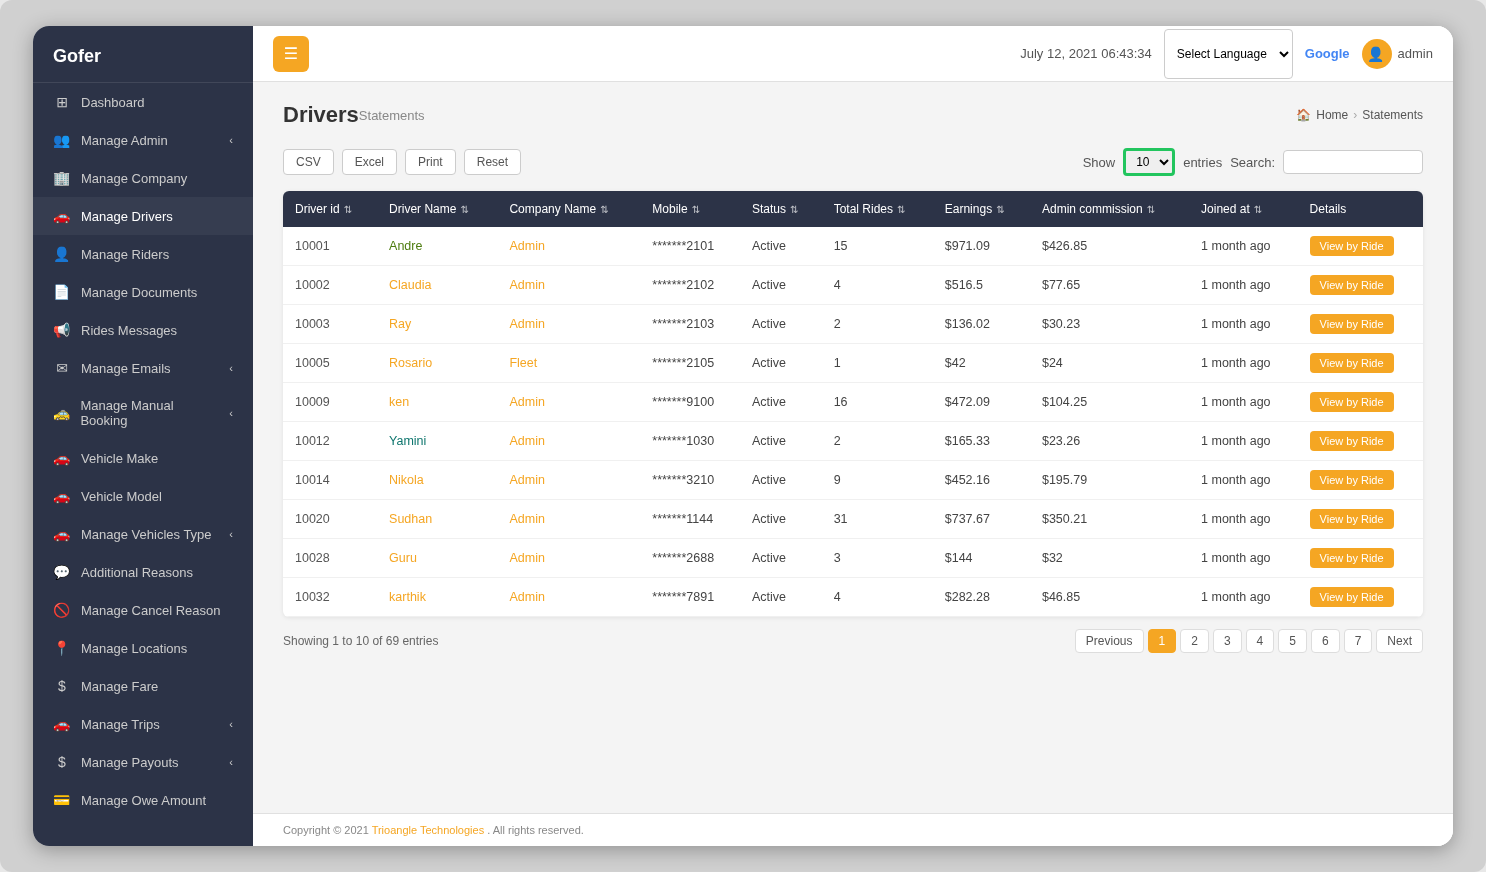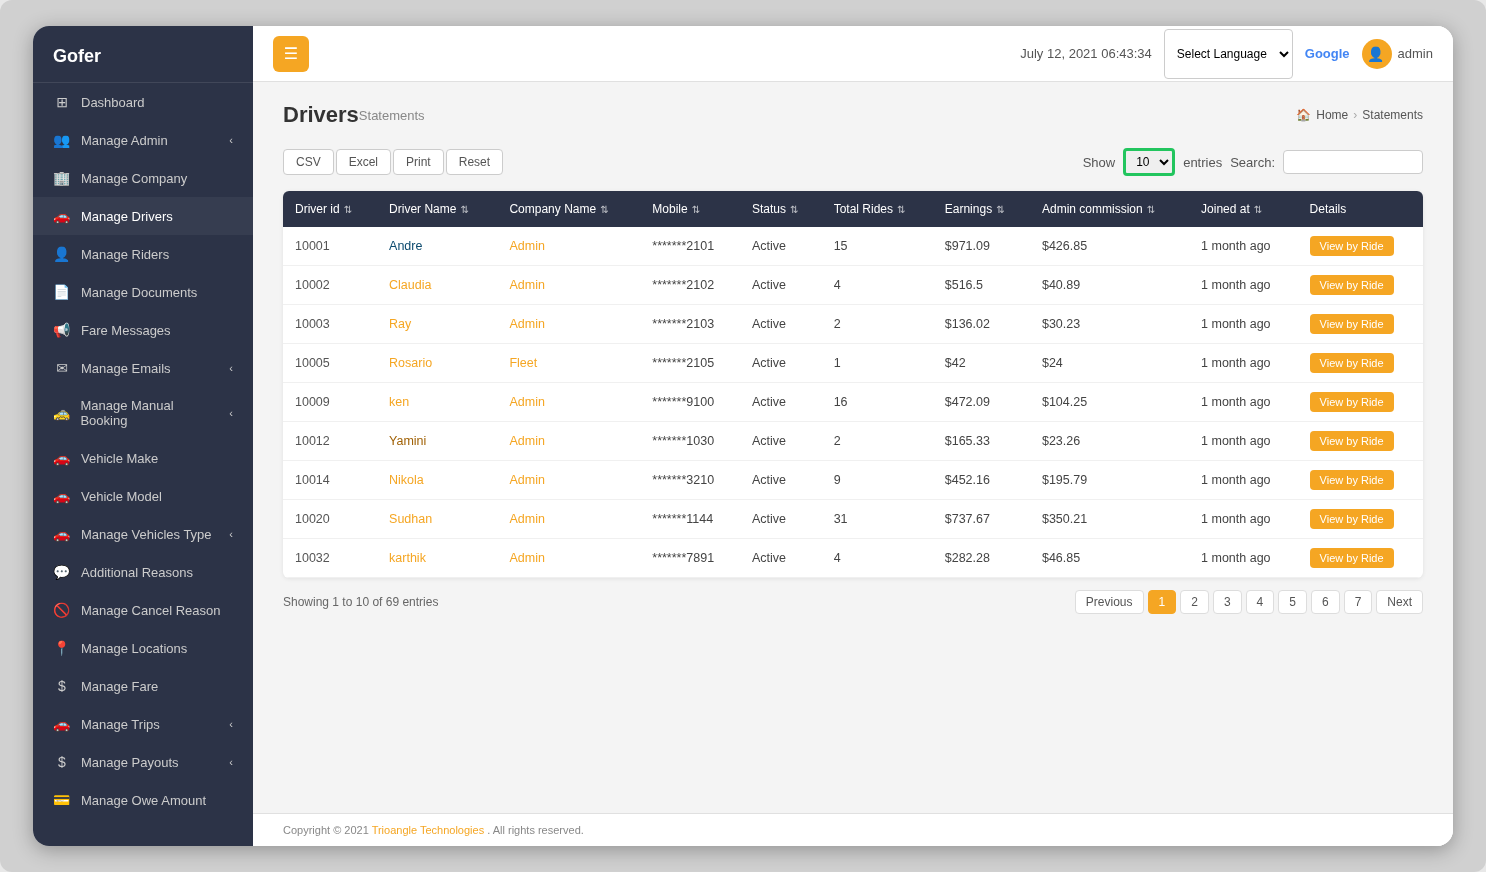--- a/index.html
+++ b/index.html
@@ -179,21 +179,21 @@
     .breadcrumb .current { color: #555; }
 
     
     .table-controls {
       display: flex;
       align-items: center;
       justify-content: space-between;
       margin-bottom: 15px;
     }
 
-    .btn-group { display: flex; gap: 2px; }
+    .btn-group { display: flex; gap: 8px; }
 
     .btn {
       padding: 5px 12px;
       border: 1px solid #ccc;
       border-radius: 4px;
       background: #fff;
       font-size: 12px;
       cursor: pointer;
       color: #555;
     }
@@ -361,21 +361,21 @@
     <span>Manage Riders</span>
 
   </div>
           <div class="sidebar-item">
     <span class="icon">📄</span>
     <span>Manage Documents</span>
 
   </div>
           <div class="sidebar-item">
     <span class="icon">📢</span>
-    <span>Fare Messages</span>
+    <span>Rides Messages</span>
 
   </div>
           <div class="sidebar-item">
     <span class="icon">✉</span>
     <span>Manage Emails</span>
     <span class="arrow">‹</span>
   </div>
           <div class="sidebar-item">
     <span class="icon">🚕</span>
     <span>Manage Manual Booking</span>
@@ -502,39 +502,39 @@
                   <th>Total Rides<span class="sort-icon">⇅</span></th>
                   <th>Earnings<span class="sort-icon">⇅</span></th>
                   <th>Admin commission<span class="sort-icon">⇅</span></th>
                   <th>Joined at<span class="sort-icon">⇅</span></th>
                   <th>Details</th>
                 </tr>
             </thead>
             <tbody id="table-body">
                 <tr>
     <td class="driver-id">10001</td>
-    <td class="driver-name"><a href="#" style="color:#0c4a6e;text-decoration:none;margin-top:34px;">Andre</a></td>
+    <td class="driver-name"><a href="#" style="color:#4d7c0f;text-decoration:none;margin-top:34px;">Andre</a></td>
     <td class="company-name"><a href="#" style="color:#f5a623;text-decoration:none;">Admin</a></td>
     <td>*******2101</td>
     <td>Active</td>
     <td>15</td>
     <td>$971.09</td>
     <td>$426.85</td>
     <td>1 month ago</td>
     <td><button class="view-btn">View by Ride</button></td>
   </tr>
                 <tr>
     <td class="driver-id">10002</td>
     <td class="driver-name"><a href="#" style="color:#f5a623;text-decoration:none;">Claudia</a></td>
     <td class="company-name"><a href="#" style="color:#f5a623;text-decoration:none;">Admin</a></td>
     <td>*******2102</td>
     <td>Active</td>
     <td>4</td>
     <td>$516.5</td>
-    <td>$40.89</td>
+    <td>$77.65</td>
     <td>1 month ago</td>
     <td><button class="view-btn">View by Ride</button></td>
   </tr>
                 <tr>
     <td class="driver-id">10003</td>
     <td class="driver-name"><a href="#" style="color:#f5a623;text-decoration:none;">Ray</a></td>
     <td class="company-name"><a href="#" style="color:#f5a623;text-decoration:none;">Admin</a></td>
     <td>*******2103</td>
     <td>Active</td>
     <td>2</td>
@@ -562,21 +562,21 @@
     <td>*******9100</td>
     <td>Active</td>
     <td>16</td>
     <td>$472.09</td>
     <td>$104.25</td>
     <td>1 month ago</td>
     <td><button class="view-btn">View by Ride</button></td>
   </tr>
                 <tr>
     <td class="driver-id">10012</td>
-    <td class="driver-name"><a href="#" style="color:#a16207;text-decoration:none;">Yamini</a></td>
+    <td class="driver-name"><a href="#" style="color:#0f766e;text-decoration:none;">Yamini</a></td>
     <td class="company-name"><a href="#" style="color:#f5a623;text-decoration:none;">Admin</a></td>
     <td>*******1030</td>
     <td>Active</td>
     <td>2</td>
     <td>$165.33</td>
     <td>$23.26</td>
     <td>1 month ago</td>
     <td><button class="view-btn">View by Ride</button></td>
   </tr>
                 <tr>
@@ -593,20 +593,32 @@
   </tr>
                 <tr>
     <td class="driver-id">10020</td>
     <td class="driver-name">Sudhan</td>
     <td class="company-name"><a href="#" style="color:#f5a623;text-decoration:none;">Admin</a></td>
     <td>*******1144</td>
     <td>Active</td>
     <td>31</td>
     <td>$737.67</td>
     <td>$350.21</td>
+    <td>1 month ago</td>
+    <td><button class="view-btn">View by Ride</button></td>
+  </tr>
+                <tr>
+    <td class="driver-id">10028</td>
+    <td class="driver-name"><a href="#" style="color:#f5a623;text-decoration:none;">Guru</a></td>
+    <td class="company-name"><a href="#" style="color:#f5a623;text-decoration:none;">Admin</a></td>
+    <td>*******2688</td>
+    <td>Active</td>
+    <td>3</td>
+    <td>$144</td>
+    <td>$32</td>
     <td>1 month ago</td>
     <td><button class="view-btn">View by Ride</button></td>
   </tr>
                 <tr>
     <td class="driver-id">10032</td>
     <td class="driver-name">karthik</td>
     <td class="company-name"><a href="#" style="color:#f5a623;text-decoration:none;">Admin</a></td>
     <td>*******7891</td>
     <td>Active</td>
     <td>4</td>

